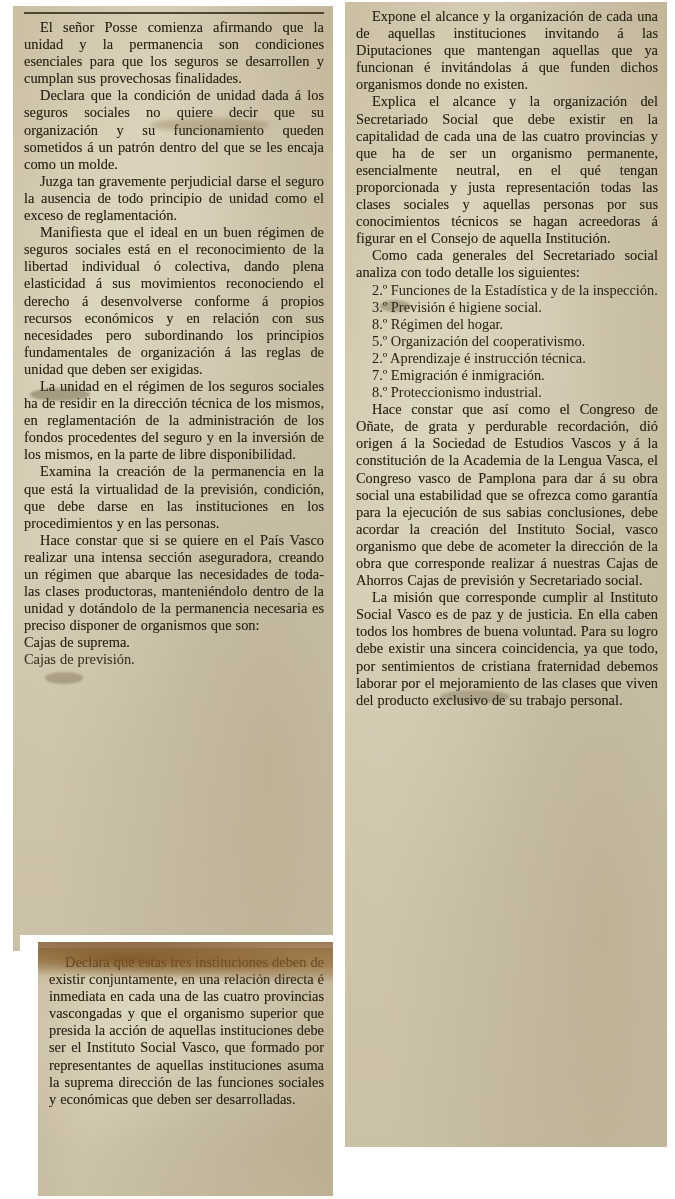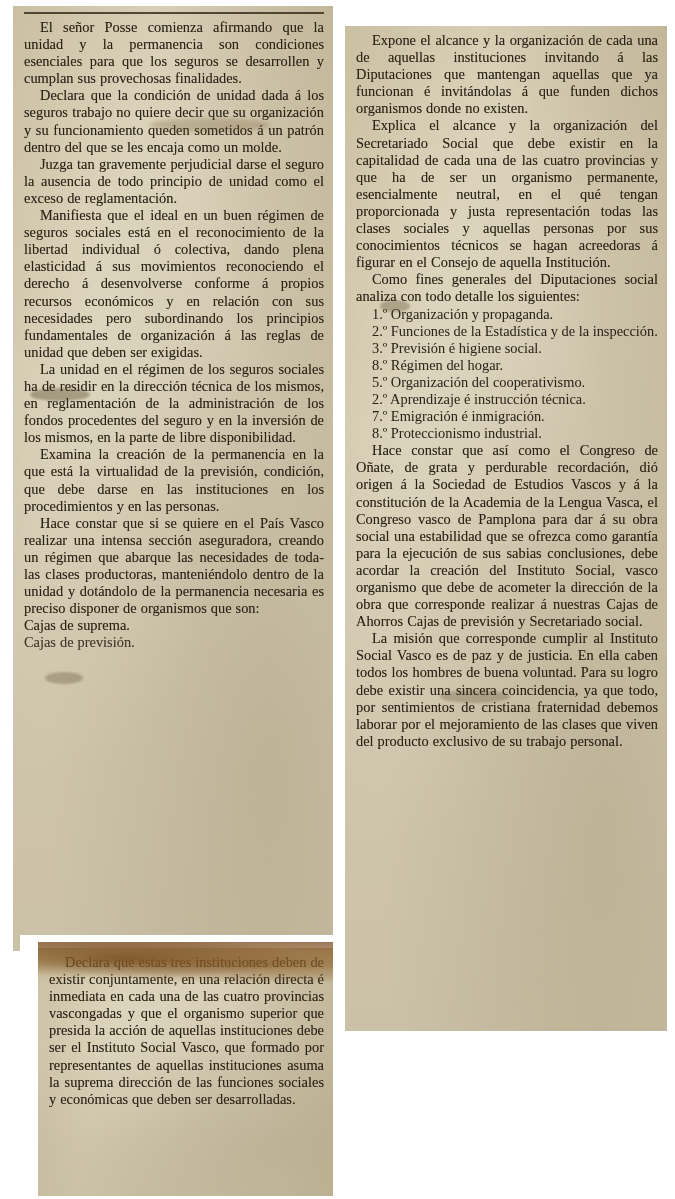--- a/index.html
+++ b/index.html
@@ -25,21 +25,21 @@
       linear-gradient(255deg, rgba(150,128,88,0.28) 0%, rgba(0,0,0,0) 32%),
       linear-gradient(180deg, rgba(206,197,170,0.55) 0%, rgba(180,168,135,0.18) 40%, rgba(166,150,112,0.30) 100%),
       radial-gradient(ellipse at 20% 15%, rgba(233,228,208,0.85) 0%, rgba(0,0,0,0) 55%),
       radial-gradient(ellipse at 80% 80%, rgba(120,100,64,0.22) 0%, rgba(0,0,0,0) 60%);
     color: #2a2318;
     padding: 6px 9px 8px 11px;
     filter: contrast(1.02);
   }
   .col-left  { left: 13px;  top: 6px;  width: 320px; height: 945px; }
   .col-left2 { left: 38px;  top: 948px; width: 295px; height: 248px; }
-  .col-right { left: 345px; top: 2px;  width: 322px; height: 1005px; margin-top: 24px; }
+  .col-right { left: 345px; top: 2px;  width: 322px; height: 1145px; }
 
   
   .tear {
     position: absolute;
     left: 38px;
     top: 942px;
     width: 295px;
     height: 40px;
     background:
       linear-gradient(180deg, rgba(120,72,28,0.75) 0%, rgba(150,104,46,0.55) 35%, rgba(186,150,90,0.25) 70%, rgba(0,0,0,0) 100%),
@@ -118,44 +118,43 @@
   .s5 { left: 45px;  top: 672px; width: 38px;  height: 12px; background: rgba(70,55,30,0.28); filter: blur(1px); }
 </style>
 </head>
 <body>
 
 <div class="page">
 
   <div class="col col-left">
     <div class="rule"></div>
     <p class="para">El señor Posse comienza afirmando que la unidad y la permanencia son condiciones esenciales para que los seguros se desarrollen y cumplan sus provechosas finalidades.</p>
-    <p class="para">Declara que la condición de unidad dada á los seguros trabajo no quiere decir que su organización y su funcionamiento queden sometidos á un patrón dentro del que se les encaja como un molde.</p>
+    <p class="para">Declara que la condición de unidad dada á los seguros sociales no quiere decir que su organización y su funcionamiento queden sometidos á un patrón dentro del que se les encaja como un molde.</p>
     <p class="para">Juzga tan gravemente perjudicial darse el seguro la ausencia de todo principio de unidad como el exceso de reglamentación.</p>
     <p class="para">Manifiesta que el ideal en un buen régimen de seguros sociales está en el reconocimiento de la libertad individual ó colectiva, dando plena elasticidad á sus movimientos reconociendo el derecho á desenvolverse conforme á propios recursos económicos y en relación con sus necesidades pero subordinando los principios fundamentales de organización á las reglas de unidad que deben ser exigidas.</p>
     <p class="para">La unidad en el régimen de los seguros sociales ha de residir en la dirección técnica de los mismos, en reglamentación de la administración de los fondos procedentes del seguro y en la inversión de los mismos, en la parte de libre disponibilidad.</p>
     <p class="para">Examina la creación de la permanencia en la que está la virtualidad de la previsión, condición, que debe darse en las instituciones en los procedimientos y en las personas.</p>
     <p class="para">Hace constar que si se quiere en el País Vasco realizar una intensa sección aseguradora, creando un régimen que abarque las necesidades de toda- las clases productoras, manteniéndolo dentro de la unidad y dotándolo de la permanencia necesaria es preciso disponer de organismos que son:</p>
     <p class="para noindent">Cajas de suprema.</p>
     <p class="para noindent faded">Cajas de previsión.</p>
   </div>
 
   <div class="tear2"></div>
 
   <div class="col col-left2">
     <p class="para">Declara que estas tres instituciones deben de existir conjuntamente, en una relación directa é inmediata en cada una de las cuatro provincias vascongadas y que el organismo superior que presida la acción de aquellas instituciones debe ser el Instituto Social Vasco, que formado por representantes de aquellas instituciones asuma la suprema dirección de las funciones sociales y económicas que deben ser desarrolladas.</p>
   </div>
   <div class="tear"></div>
   <div class="tear3"></div>
 
   <div class="col col-right">
     <p class="para">Expone el alcance y la organización de cada una de aquellas instituciones invitando á las Diputaciones que mantengan aquellas que ya funcionan é invitándolas á que funden dichos organismos donde no existen.</p>
     <p class="para">Explica el alcance y la organización del Secretariado Social que debe existir en la capitalidad de cada una de las cuatro provincias y que ha de ser un organismo permanente, esencialmente neutral, en el qué tengan proporcionada y justa representación todas las clases sociales y aquellas personas por sus conocimientos técnicos se hagan acreedoras á figurar en el Consejo de aquella Institución.</p>
-    <p class="para">Como fines generales del Diputaciones social analiza con todo detalle los siguientes:</p>
+    <p class="para">Como cada generales del Secretariado social analiza con todo detalle los siguientes:</p>
     <ol class="enum">
-      <li>1.º Organización y propaganda.</li>
       <li>2.º Funciones de la Estadística y de la inspección.</li>
       <li>3.º Previsión é higiene social.</li>
       <li>8.º Régimen del hogar.</li>
       <li>5.º Organización del cooperativismo.</li>
       <li>2.º Aprendizaje é instrucción técnica.</li>
       <li>7.º Emigración é inmigración.</li>
       <li>8.º Proteccionismo industrial.</li>
     </ol>
     <p class="para">Hace constar que así como el Congreso de Oñate, de grata y perdurable recordación, dió origen á la Sociedad de Estudios Vascos y á la constitución de la Academia de la Lengua Vasca, el Congreso vasco de Pamplona para dar á su obra social una estabilidad que se ofrezca como garantía para la ejecución de sus sabias conclusiones, debe acordar la creación del Instituto Social, vasco organismo que debe de acometer la dirección de la obra que corresponde realizar á nuestras Cajas de Ahorros Cajas de previsión y Secretariado social.</p>
     <p class="para">La misión que corresponde cumplir al Instituto Social Vasco es de paz y de justicia. En ella caben todos los hombres de buena voluntad. Para su logro debe existir una sincera coincidencia, ya que todo, por sentimientos de cristiana fraternidad debemos laborar por el mejoramiento de las clases que viven del producto exclusivo de su trabajo personal.</p>

